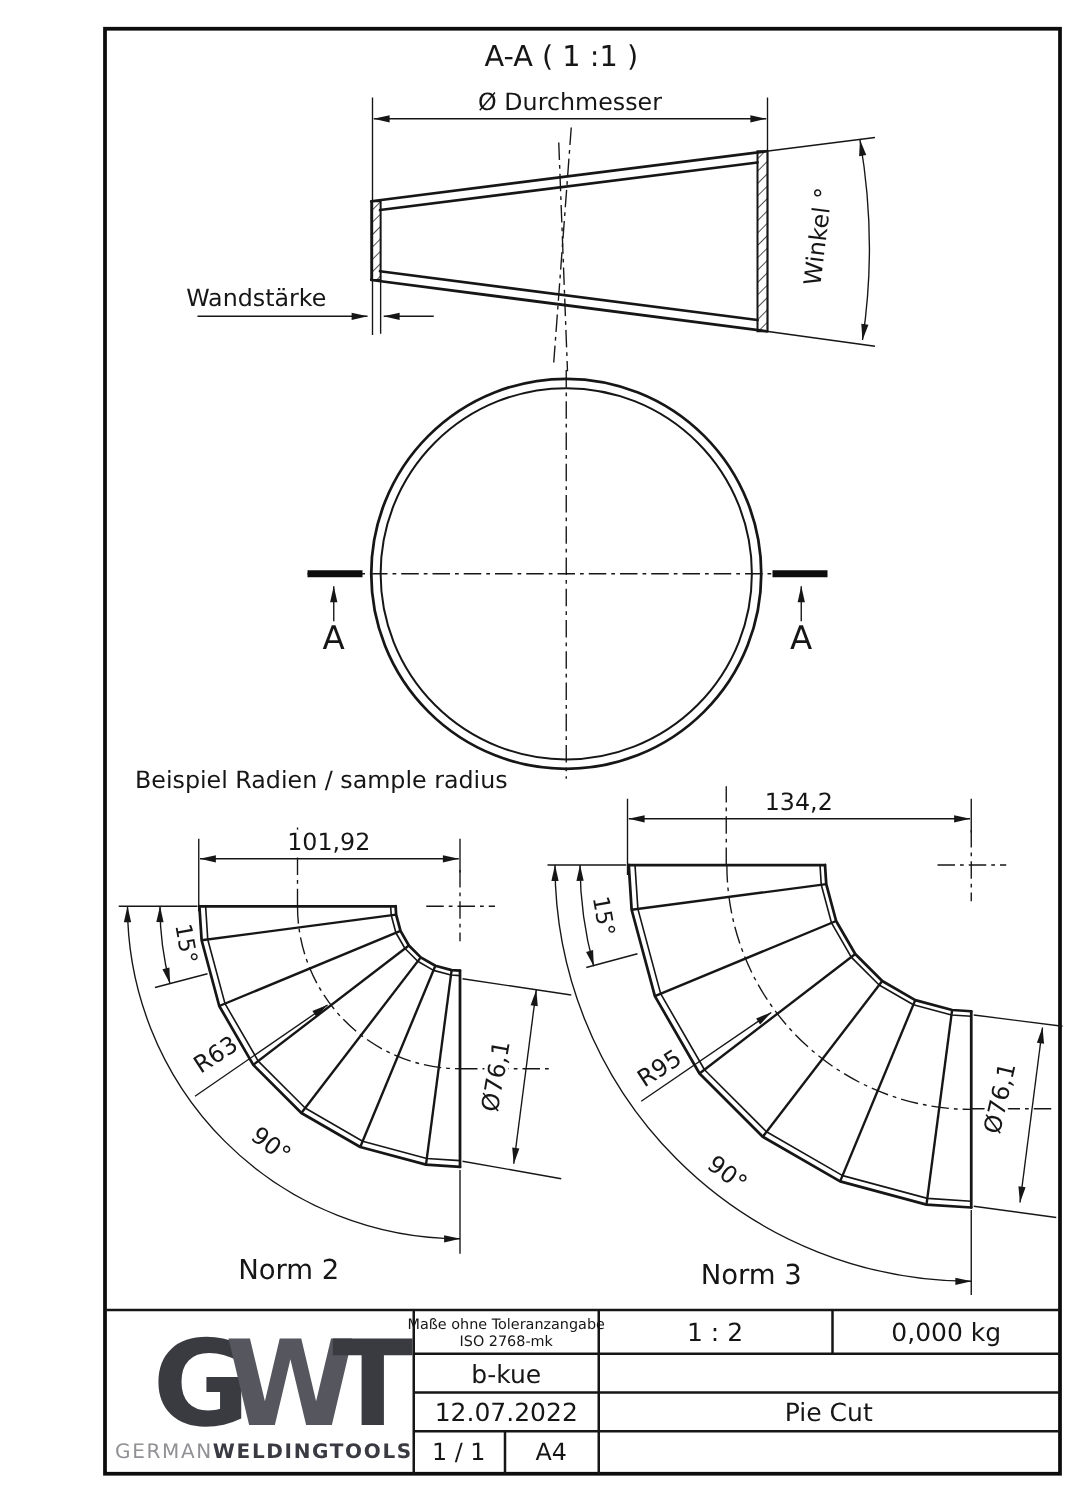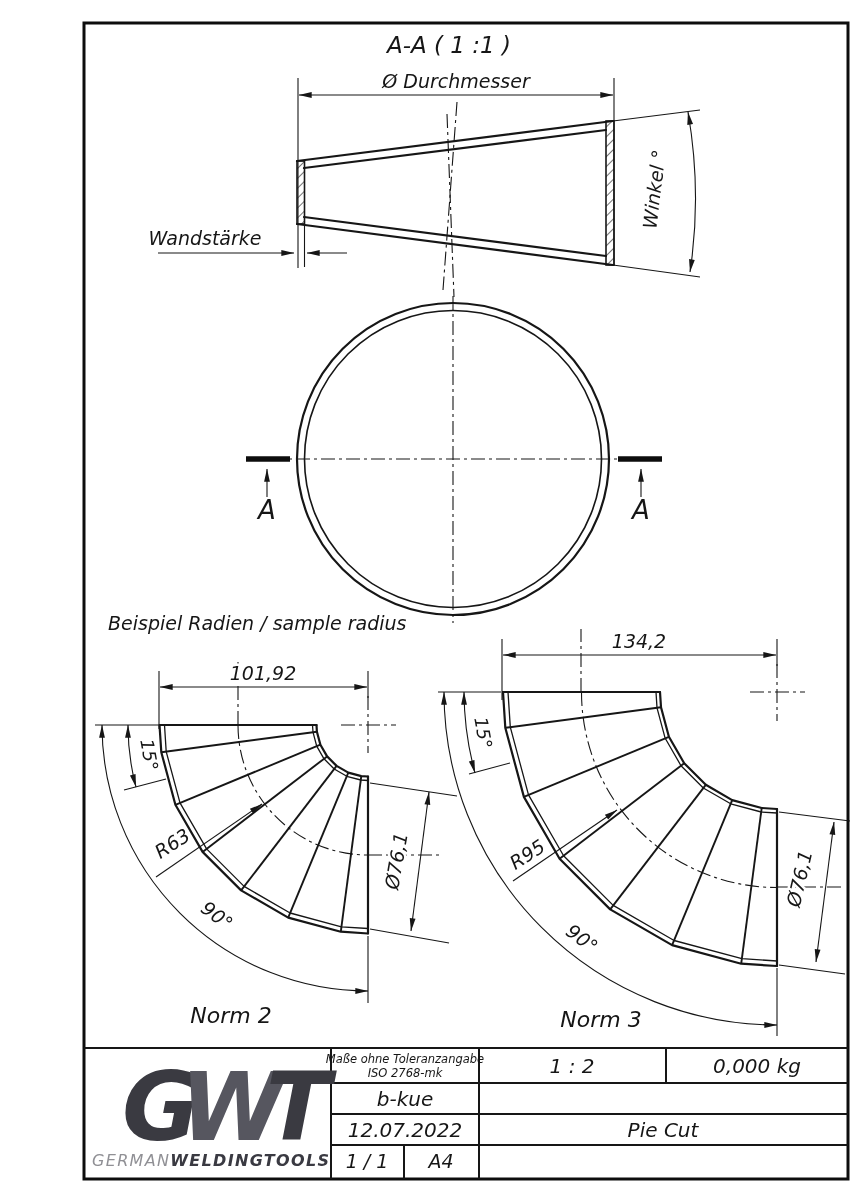--- a/index.html
+++ b/index.html
@@ -1,17 +1,17 @@
 <!DOCTYPE html>
 <html><head>
 <meta charset="utf-8">
 <style>
   html,body{margin:0;padding:0;background:#ffffff;}
   #page{position:relative;width:772px;height:1199px;background:#ffffff;
-        font-family:"DejaVu Sans",sans-serif;font-style:italic;}
+        font-family:"DejaVu Sans",sans-serif;}
   svg{position:absolute;left:0;top:0;}
   svg text{fill:#161616;font-family:"DejaVu Sans",sans-serif;}
   .ol{stroke:#161616;stroke-width:2.2;fill:none;stroke-linejoin:round;stroke-linecap:round;}
   .wl{stroke:#161616;stroke-width:1.3;fill:none;stroke-linejoin:round;}
   .jl{stroke:#161616;stroke-width:1.9;}
   .dl{stroke:#161616;stroke-width:1.1;fill:none;}
   .cl{stroke:#161616;stroke-width:1.1;fill:none;stroke-dasharray:14 4 3 4;}
   .sec{stroke:#0d0d0d;stroke-width:5.5;}
   .tb{stroke:#161616;stroke-width:2;}
   .halo{paint-order:stroke;stroke:#ffffff;stroke-width:5px;stroke-linejoin:round;}

